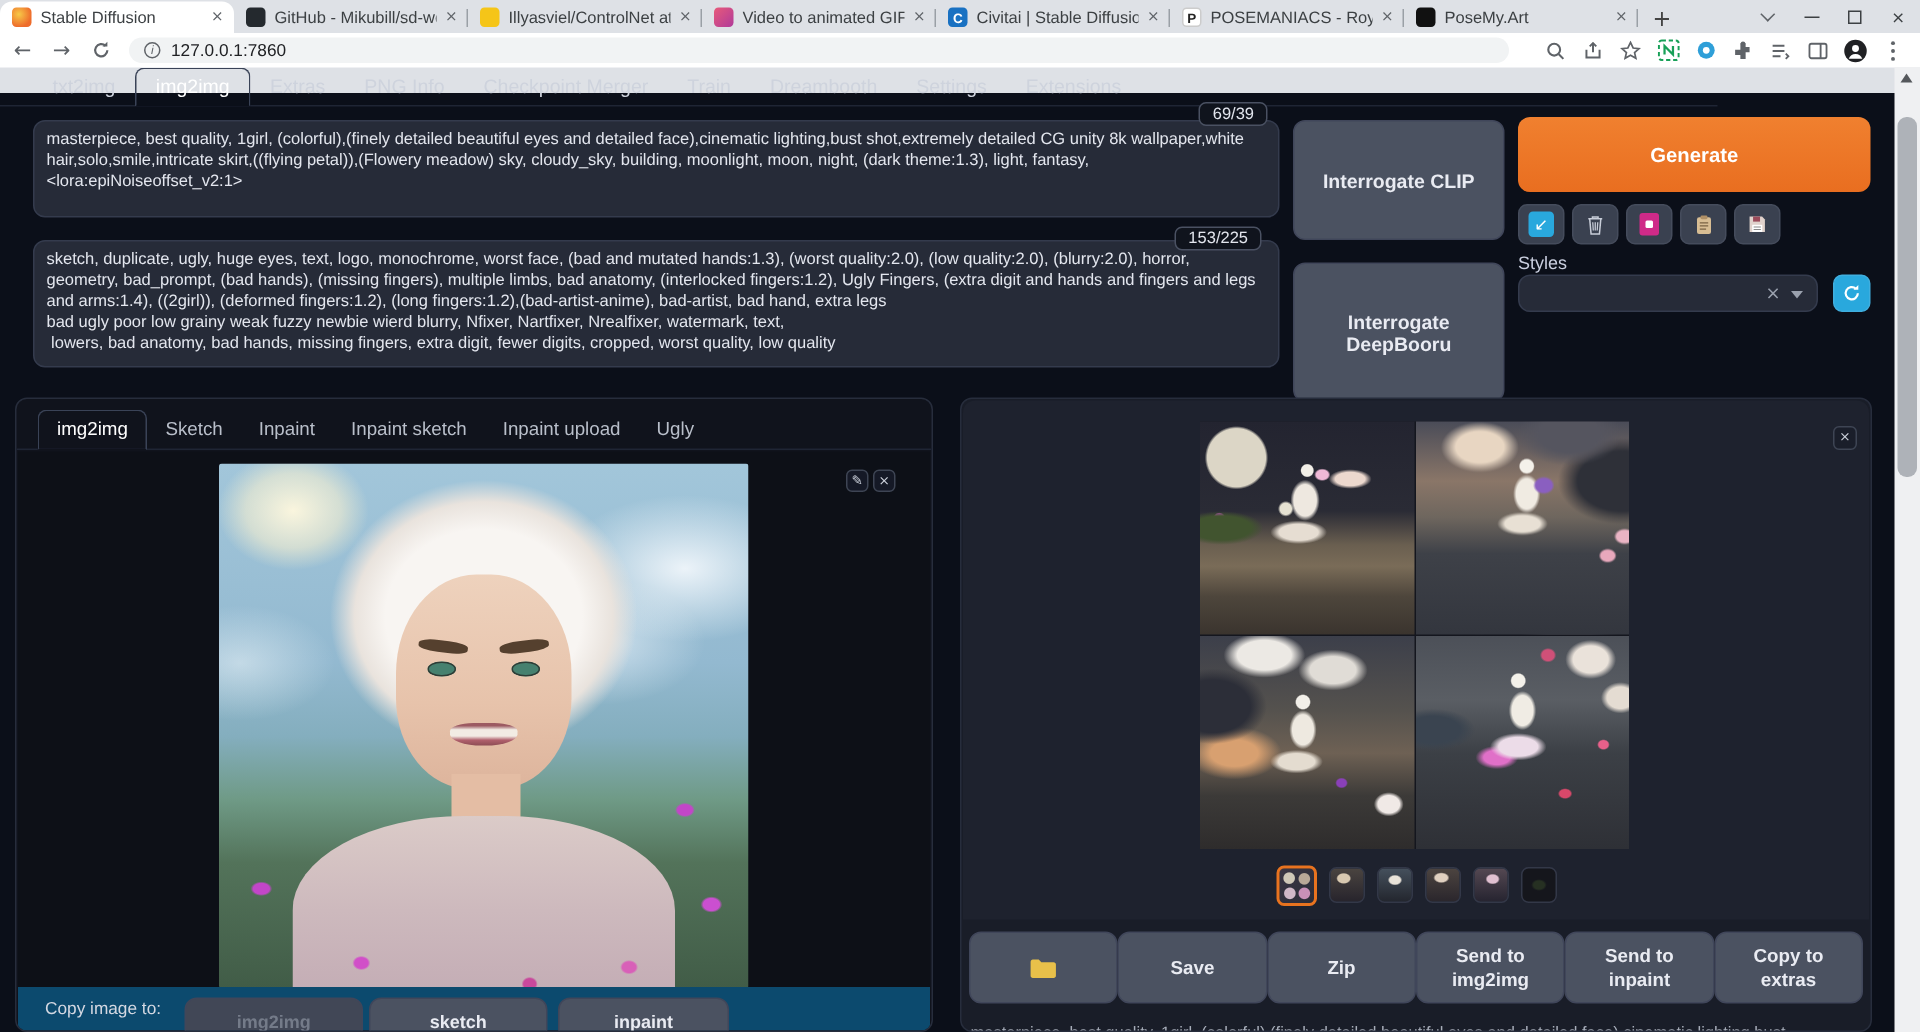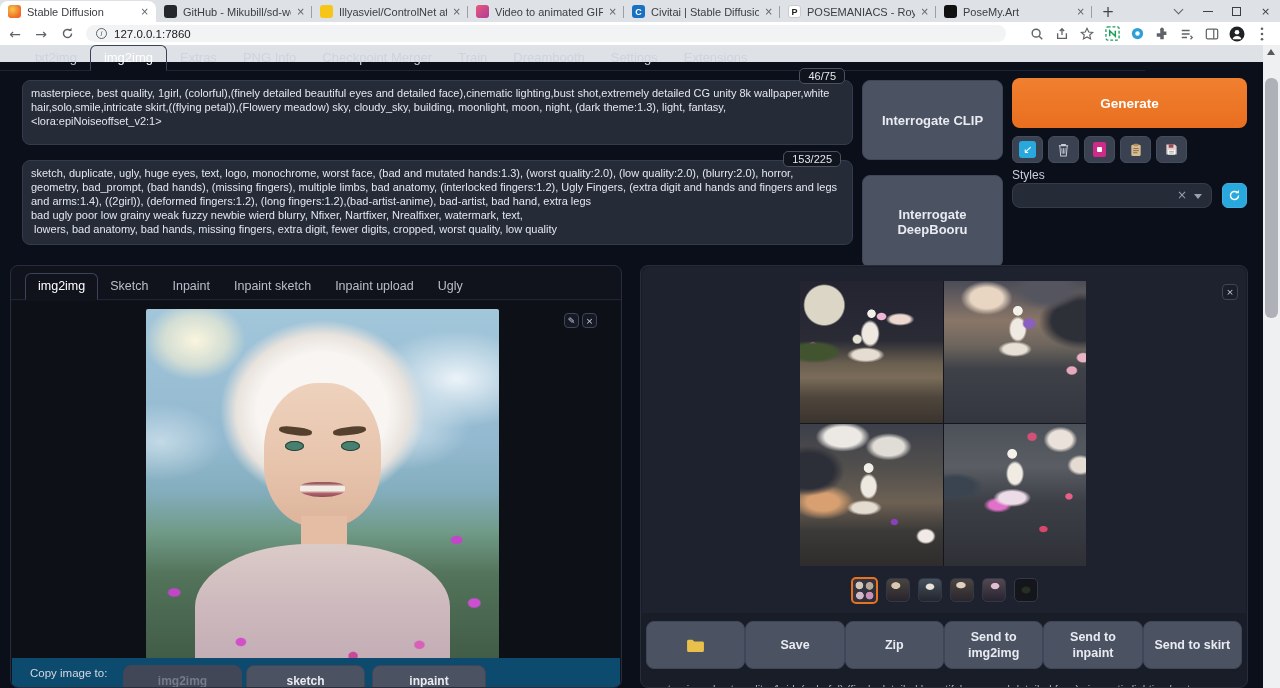--- a/index.html
+++ b/index.html
@@ -356,21 +356,21 @@
     <div class="ntab">Checkpoint Merger</div>
     <div class="ntab">Train</div>
     <div class="ntab">Dreambooth</div>
     <div class="ntab">Settings</div>
     <div class="ntab">Extensions</div>
   </div>
 
   <div class="tawrap" style="left:22px;top:80px;width:831px;height:65px;">
     <textarea spellcheck="false" style="">masterpiece, best quality, 1girl, (colorful),(finely detailed beautiful eyes and detailed face),cinematic lighting,bust shot,extremely detailed CG unity 8k wallpaper,white hair,solo,smile,intricate skirt,((flying petal)),(Flowery meadow) sky, cloudy_sky, building, moonlight, moon, night, (dark theme:1.3), light, fantasy,
 &lt;lora:epiNoiseoffset_v2:1&gt;</textarea>
-    <span class="counter" style="top:-12px;right:8px;">46/75</span>
+    <span class="counter" style="top:-12px;right:8px;">69/39</span>
   </div>
   <div class="tawrap" style="left:22px;top:160px;width:831px;height:85px;">
     <textarea spellcheck="false" style="">sketch, duplicate, ugly, huge eyes, text, logo, monochrome, worst face, (bad and mutated hands:1.3), (worst quality:2.0), (low quality:2.0), (blurry:2.0), horror, geometry, bad_prompt, (bad hands), (missing fingers), multiple limbs, bad anatomy, (interlocked fingers:1.2), Ugly Fingers, (extra digit and hands and fingers and legs and arms:1.4), ((2girl)), (deformed fingers:1.2), (long fingers:1.2),(bad-artist-anime), bad-artist, bad hand, extra legs
 bad ugly poor low grainy weak fuzzy newbie wierd blurry, Nfixer, Nartfixer, Nrealfixer, watermark, text,
  lowers, bad anatomy, bad hands, missing fingers, extra digit, fewer digits, cropped, worst quality, low quality</textarea>
     <span class="counter" style="top:-9px;right:12px;margin-left:13px;">153/225</span>
   </div>
 
   <div class="gbtn btn-iclip">Interrogate CLIP</div>
   <div class="gbtn btn-ideep">Interrogate DeepBooru</div>
@@ -488,21 +488,21 @@
         <span>
           <svg width="19" height="15" viewBox="0 0 20 16">
               <path d="M1 3.5c0-1 .7-1.7 1.6-1.7h4.2l1.8 2h8.8c.9 0 1.6.7 1.6 1.6v8c0 .9-.7 1.6-1.6 1.6H2.6c-.9 0-1.6-.7-1.6-1.6z" fill="#e8c04a"></path>
             </svg>
         </span>
       </div>
       <div class="gbtn">Save</div>
       <div class="gbtn">Zip</div>
       <div class="gbtn">Send to img2img</div>
       <div class="gbtn">Send to inpaint</div>
-      <div class="gbtn">Send to skirt</div>
+      <div class="gbtn">Copy to extras</div>
     </div>
     <div class="geninfo">masterpiece, best quality, 1girl, (colorful),(finely detailed beautiful eyes and detailed face),cinematic lighting,bust shot,extremely detailed CG unity 8k wallpaper,white hair,solo,smile,intricate</div>
   </div>
 
   <div class="sbar">
     <div class="sb-up"></div>
     <div class="sb-thumb"></div>
   </div>
 
 </div>

